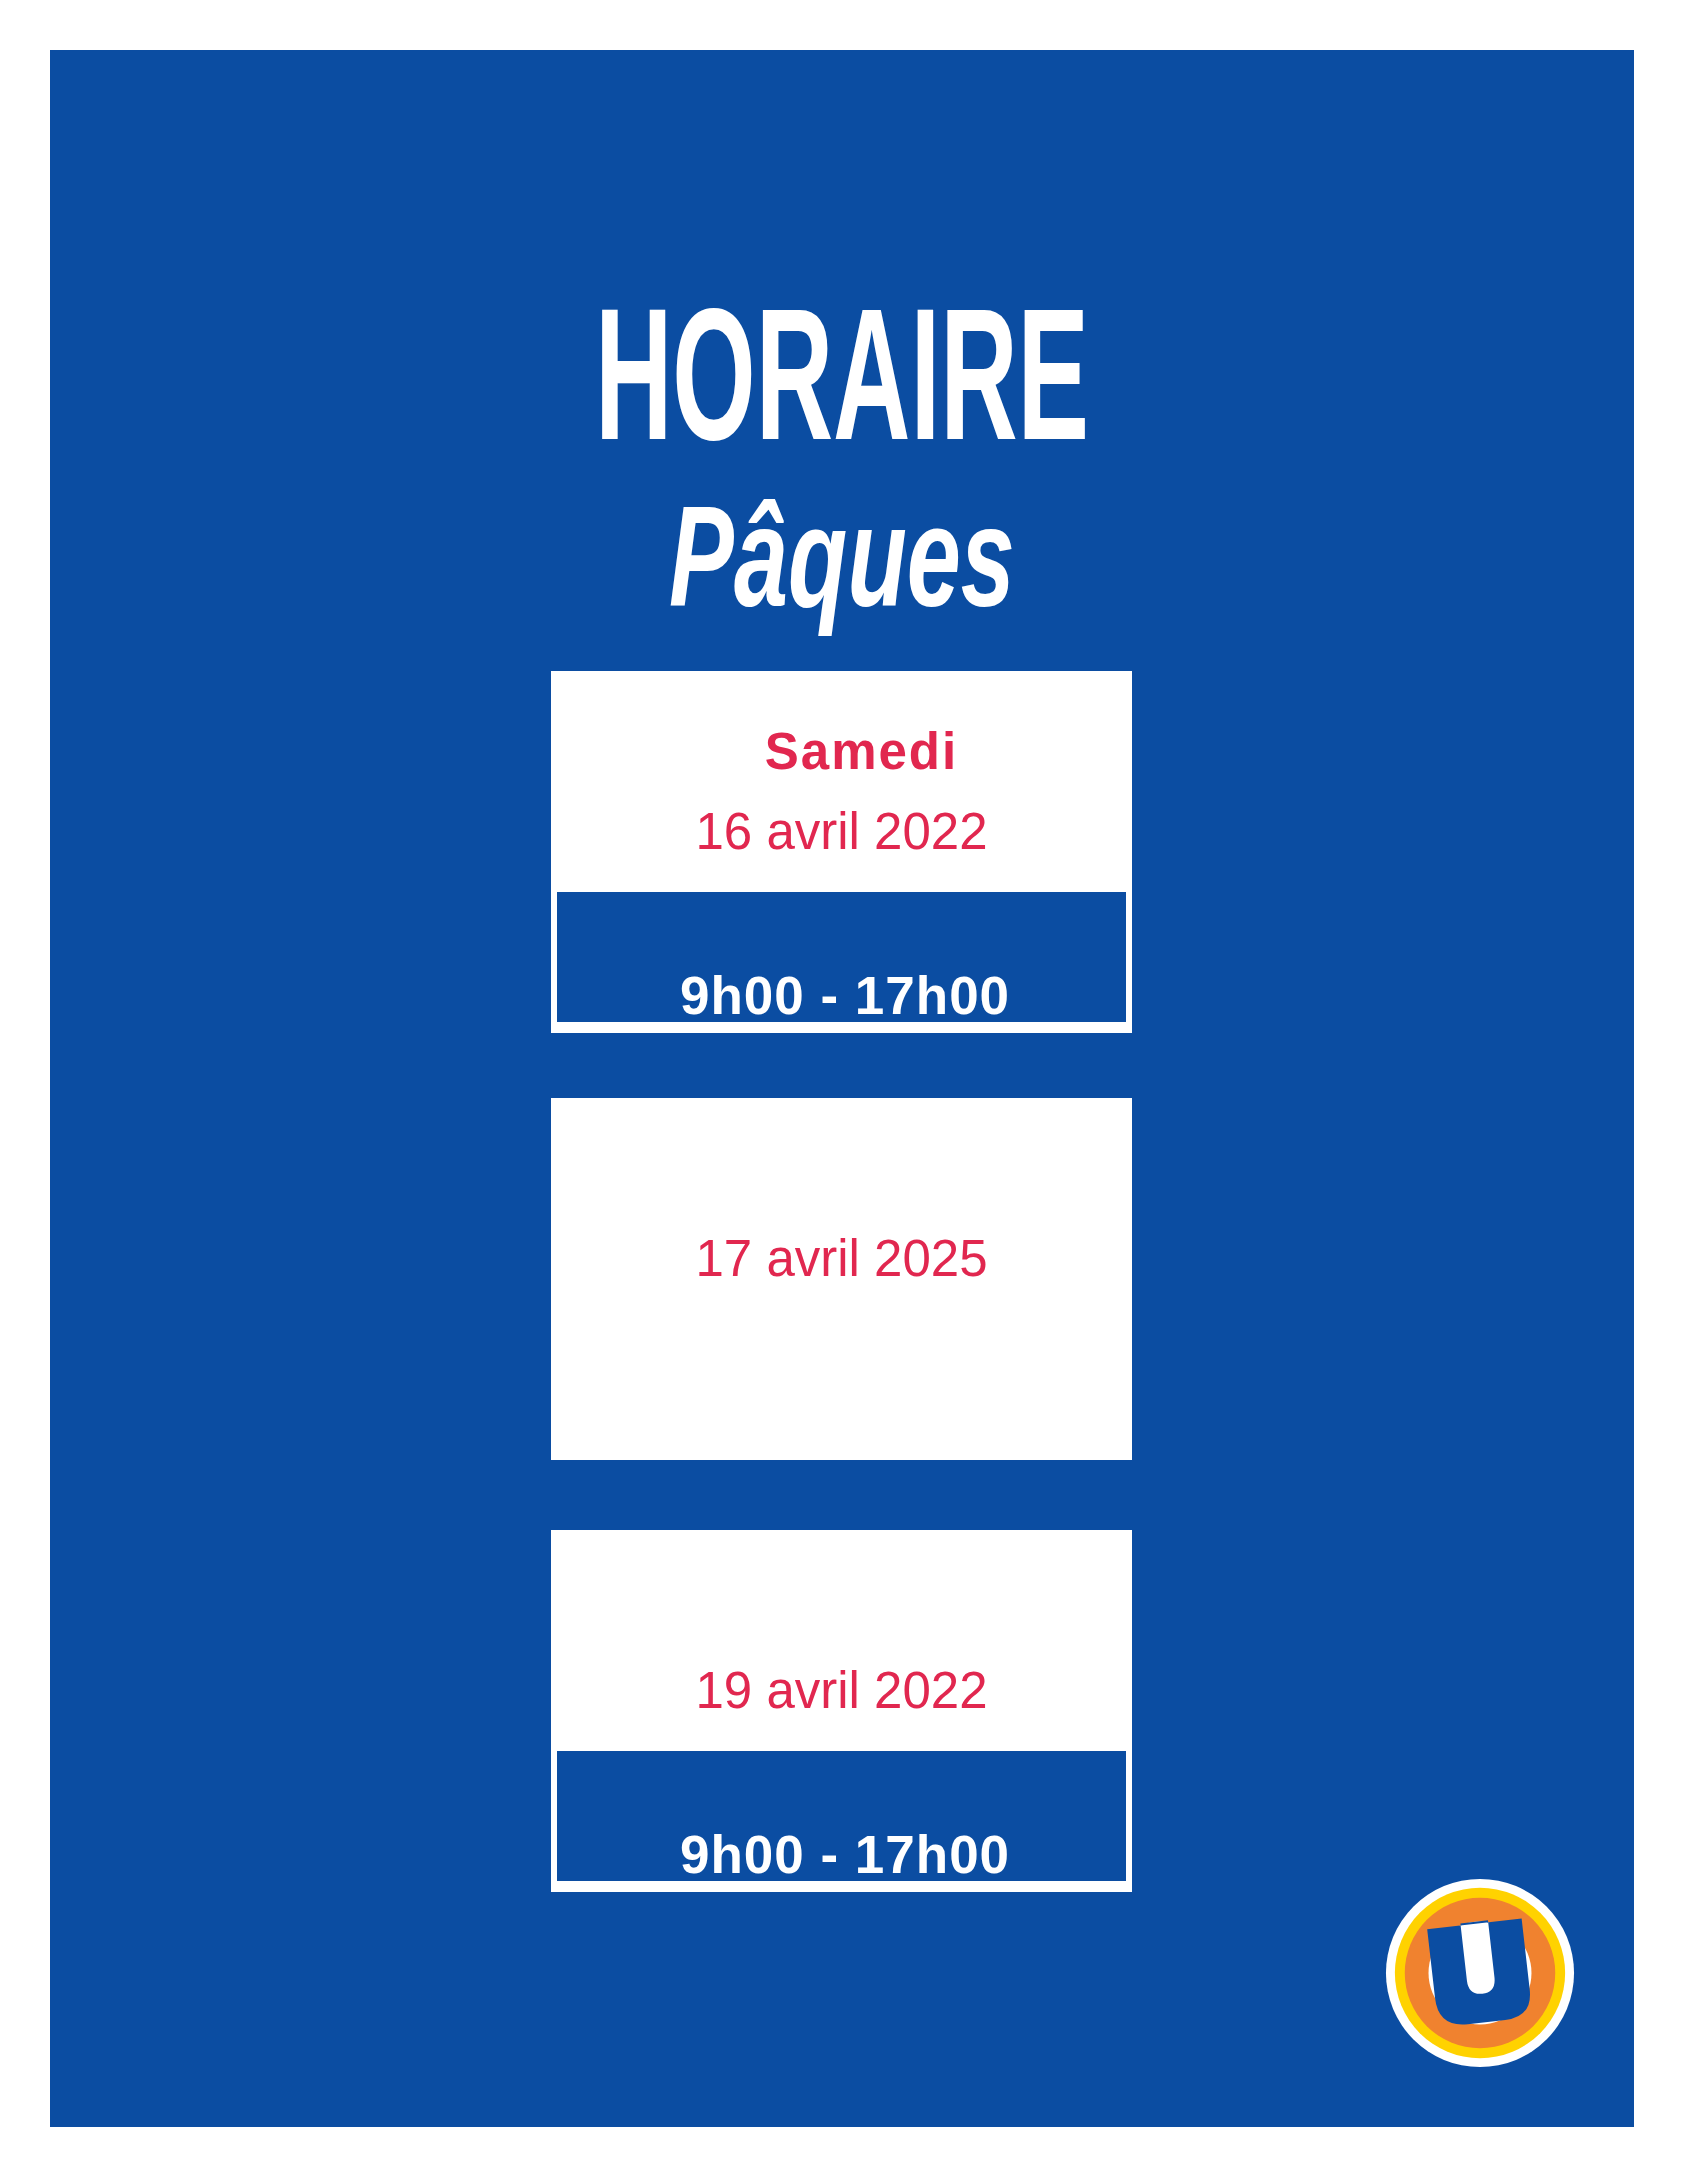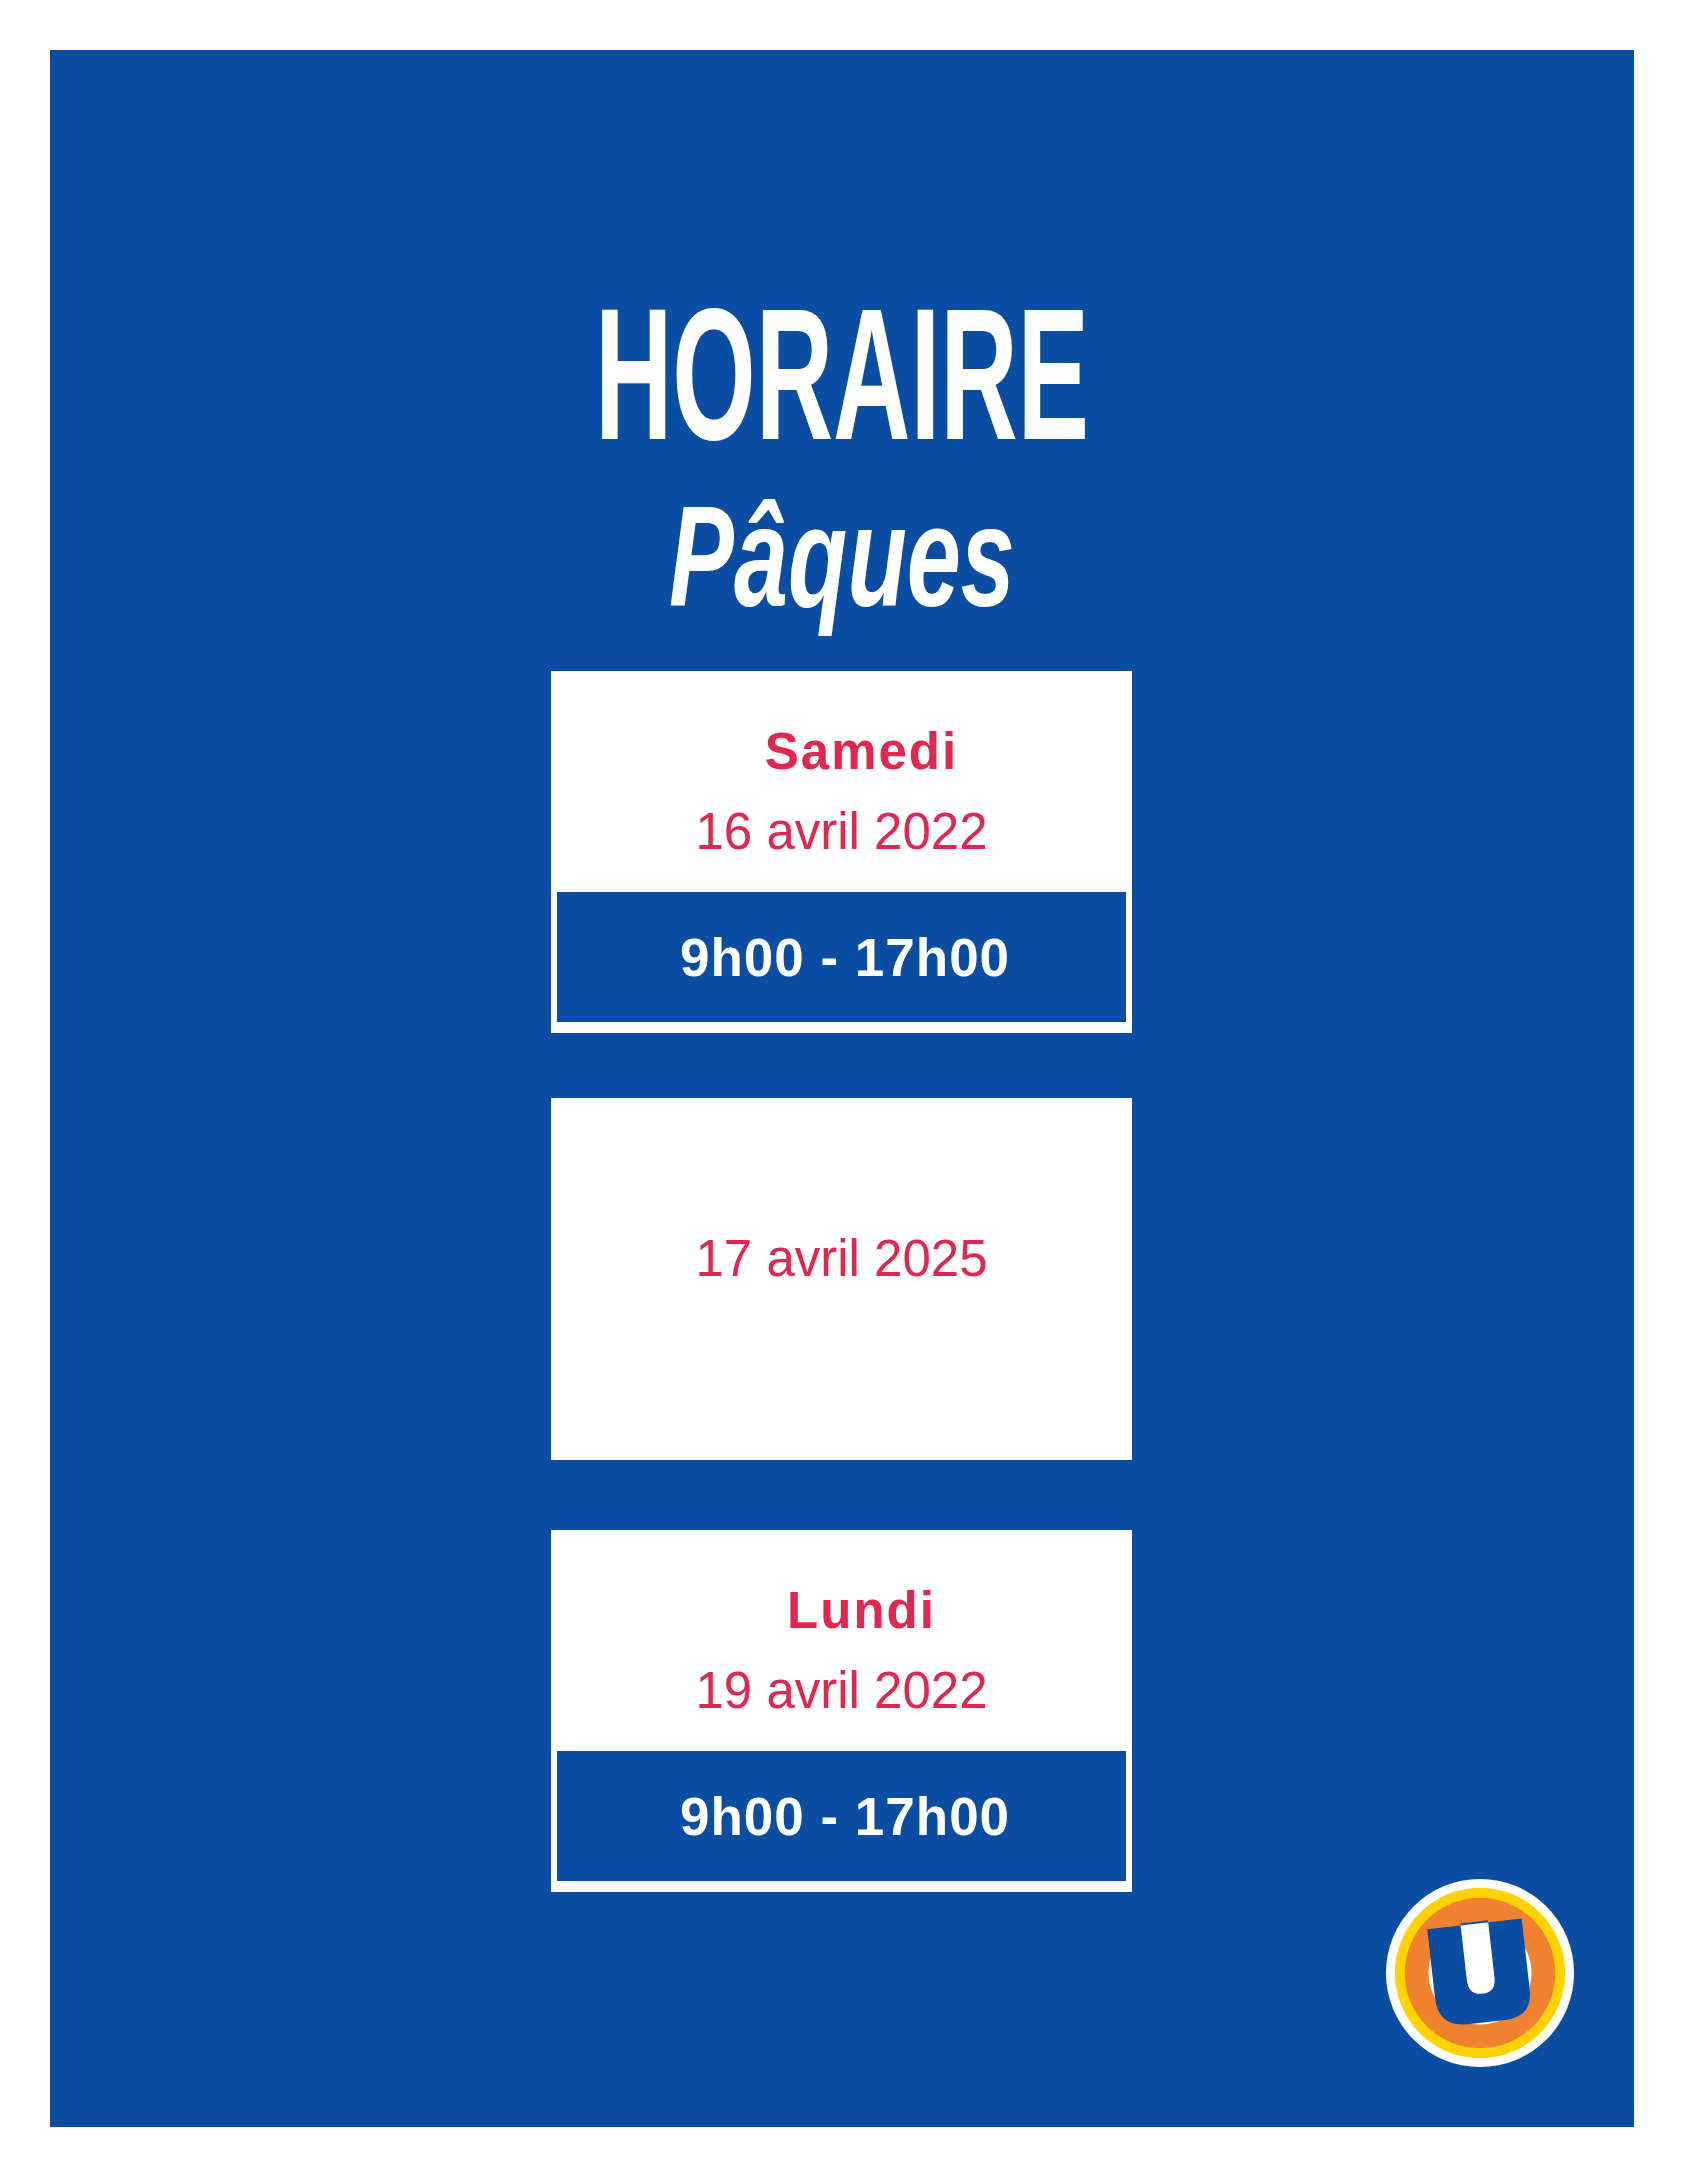--- a/index.html
+++ b/index.html
@@ -90,21 +90,21 @@
     white-space: nowrap;
   }
   .hours-bar {
     position: absolute;
     left: 6px;
     right: 6px;
     bottom: 11px;
     height: 130px;
     background: #0B4DA2;
     display: flex;
-    align-items: center;
+    align-items: flex-end;
     justify-content: center;
     padding-left: 7px;
   }
   .hours-label {
     color: #ffffff;
     font-weight: bold;
     font-size: 53px;
     line-height: 1;
     letter-spacing: 1px;
     white-space: nowrap;
@@ -133,21 +133,20 @@
       <div class="hours-bar">
         <span class="hours-label">9h00 - 17h00</span>
       </div>
     </div>
 
     <div class="card card-2">
       <div class="date-label">17 avril 2025</div>
     </div>
 
     <div class="card card-3">
-      <div class="day-label">Lundi</div>
       <div class="date-label">19 avril 2022</div>
       <div class="hours-bar">
         <span class="hours-label">9h00 - 17h00</span>
       </div>
     </div>
 
     <svg class="brand-logo" viewBox="-100 -100 200 200" xmlns="http://www.w3.org/2000/svg" aria-hidden="true">
       <circle r="95" fill="#ffffff"></circle>
       <circle r="86" fill="#FFD200"></circle>
       <circle r="76" fill="#F0822F"></circle>

